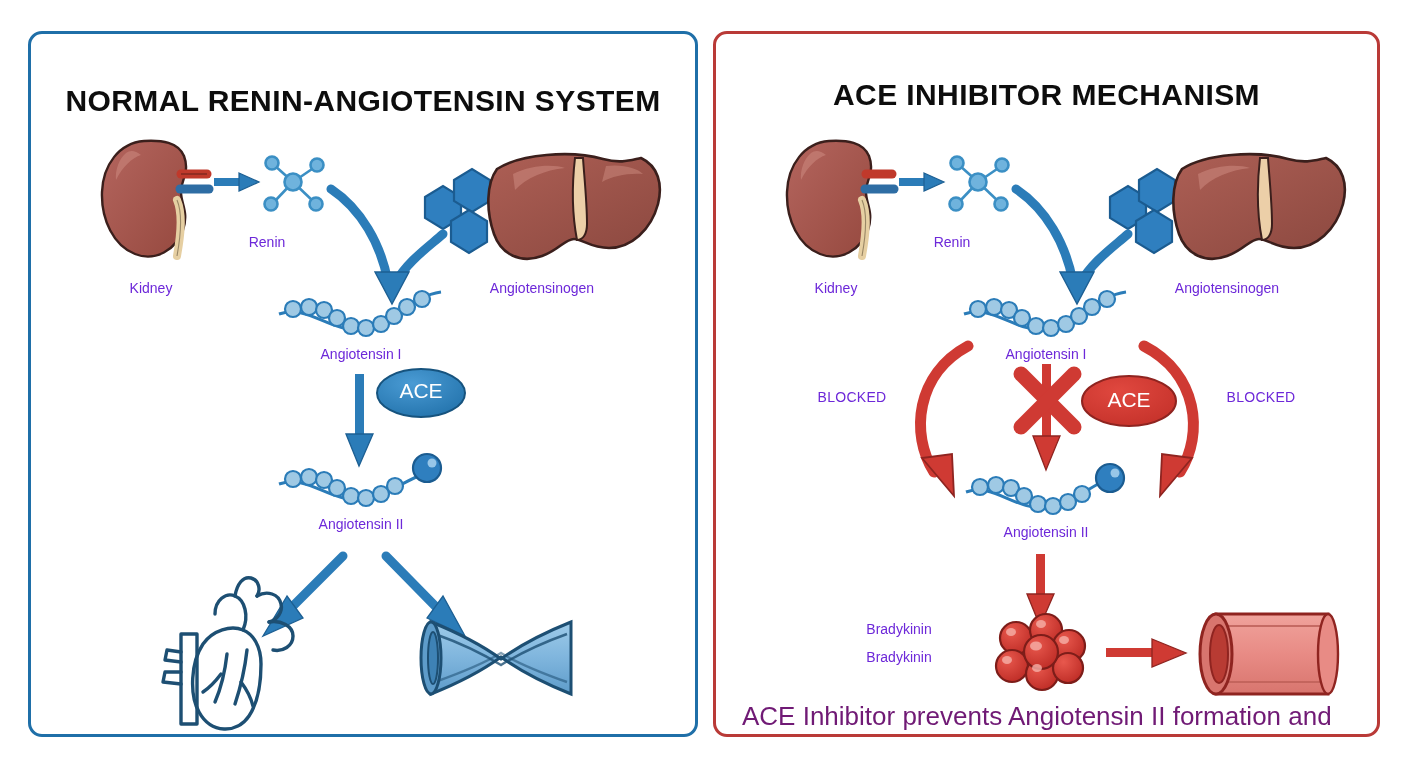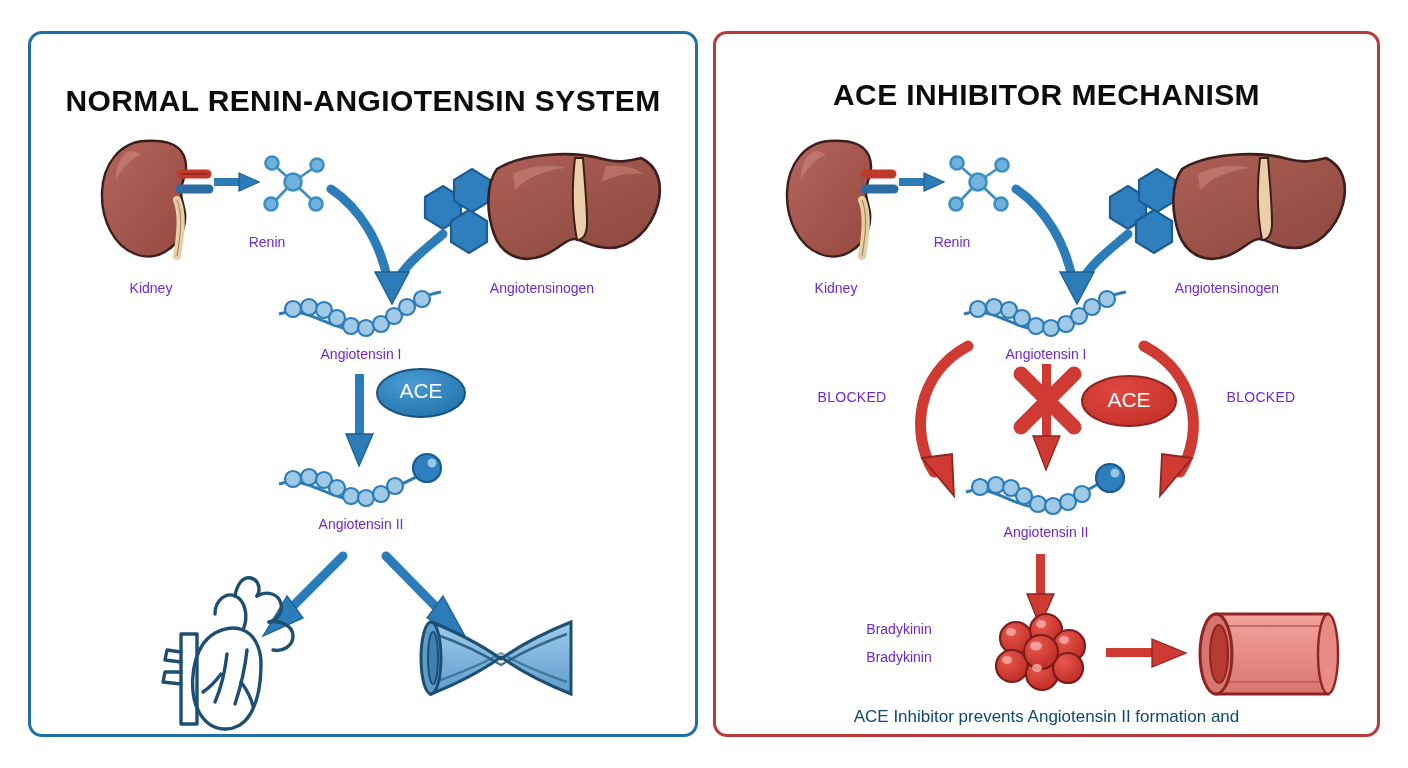--- a/index.html
+++ b/index.html
@@ -10,21 +10,21 @@
   .panel-left{left:28px;width:670px;border:3px solid #1f6fa8;}
   .panel-right{left:713px;width:667px;border:3px solid #b93a37;}
 
   .panel-title{position:absolute;left:0;right:0;text-align:center;font-weight:bold;color:#0d0d0d;
      font-size:30px;letter-spacing:.4px;}
   .panel-left .panel-title{top:50px;}
   .panel-right .panel-title{top:44px;}
 
   .lbl{position:absolute;color:#6d28d9;font-size:14px;white-space:nowrap;}
   .lbl.c{transform:translateX(-50%);}
-  .caption{position:absolute;color:#0c4a6e;font-size:17px;line-height:29px;text-align:center;}
+  .caption{position:absolute;color:#701a75;font-size:26px;line-height:29px;}
 
   svg{position:absolute;left:0;top:0;overflow:visible;}
 </style>
 </head>
 <body>
 
 <div class="stage">
 
   <div class="panel panel-left">
     <div class="panel-title">NORMAL RENIN-ANGIOTENSIN SYSTEM</div>

